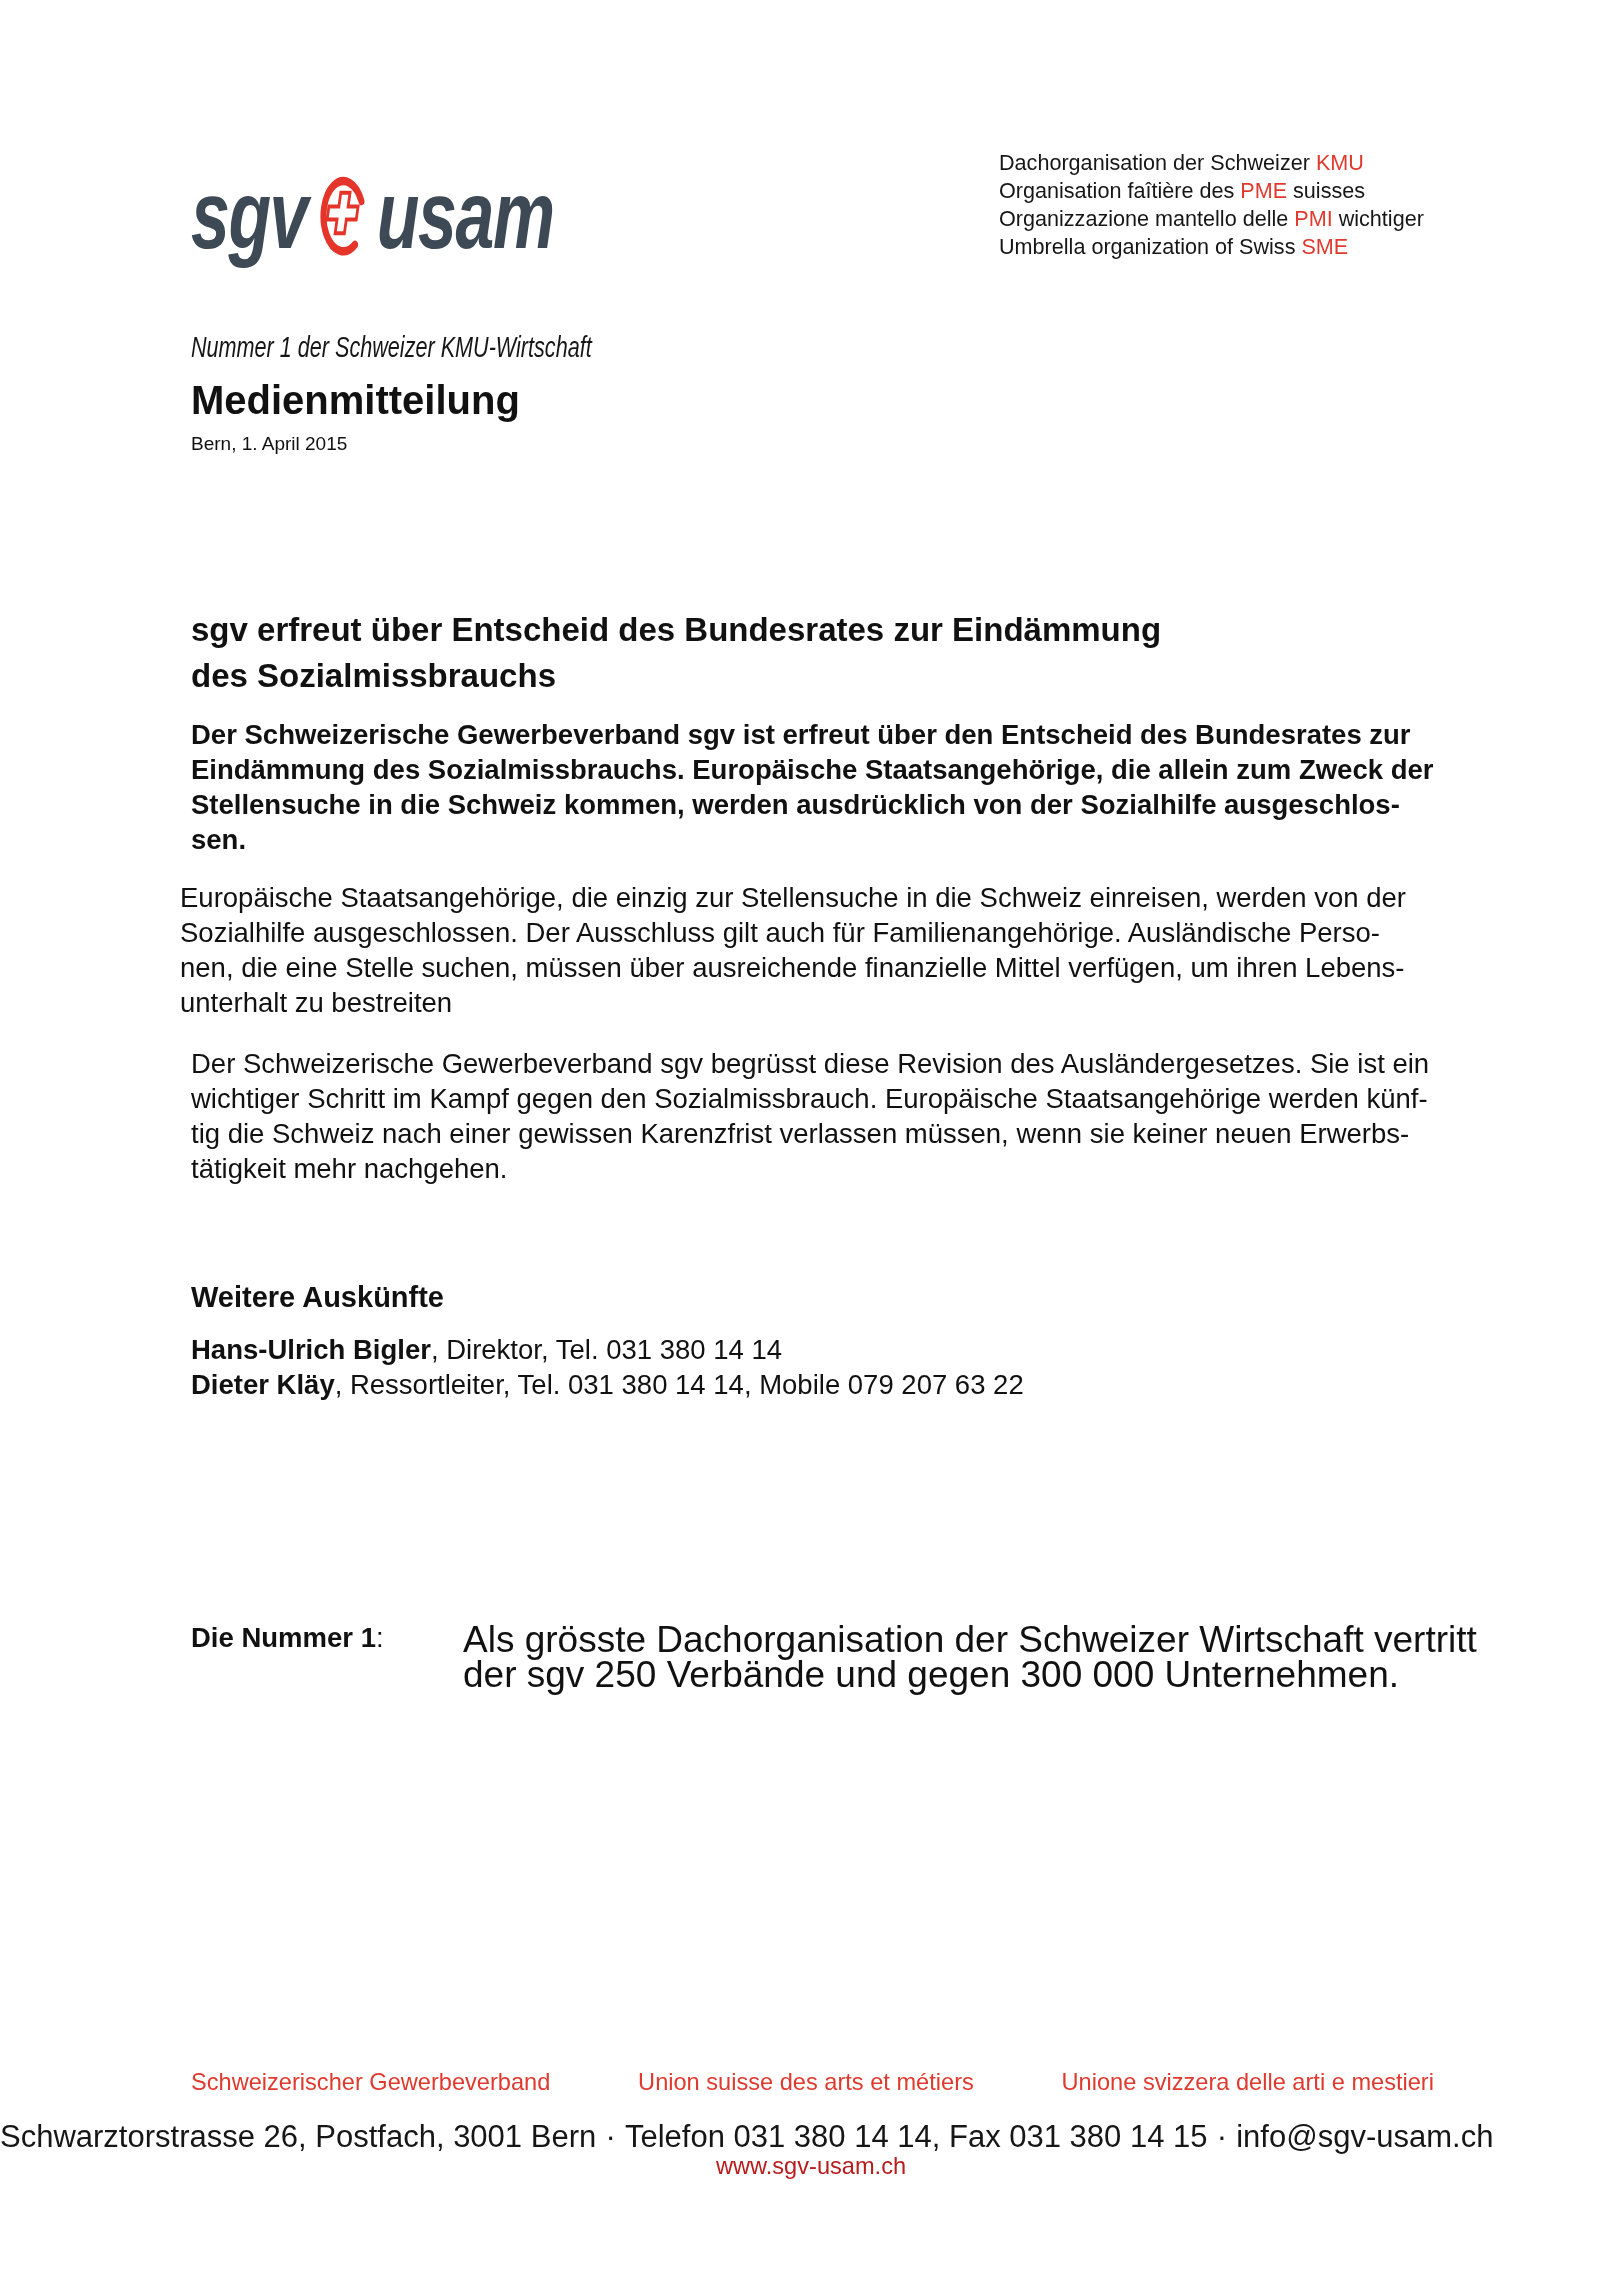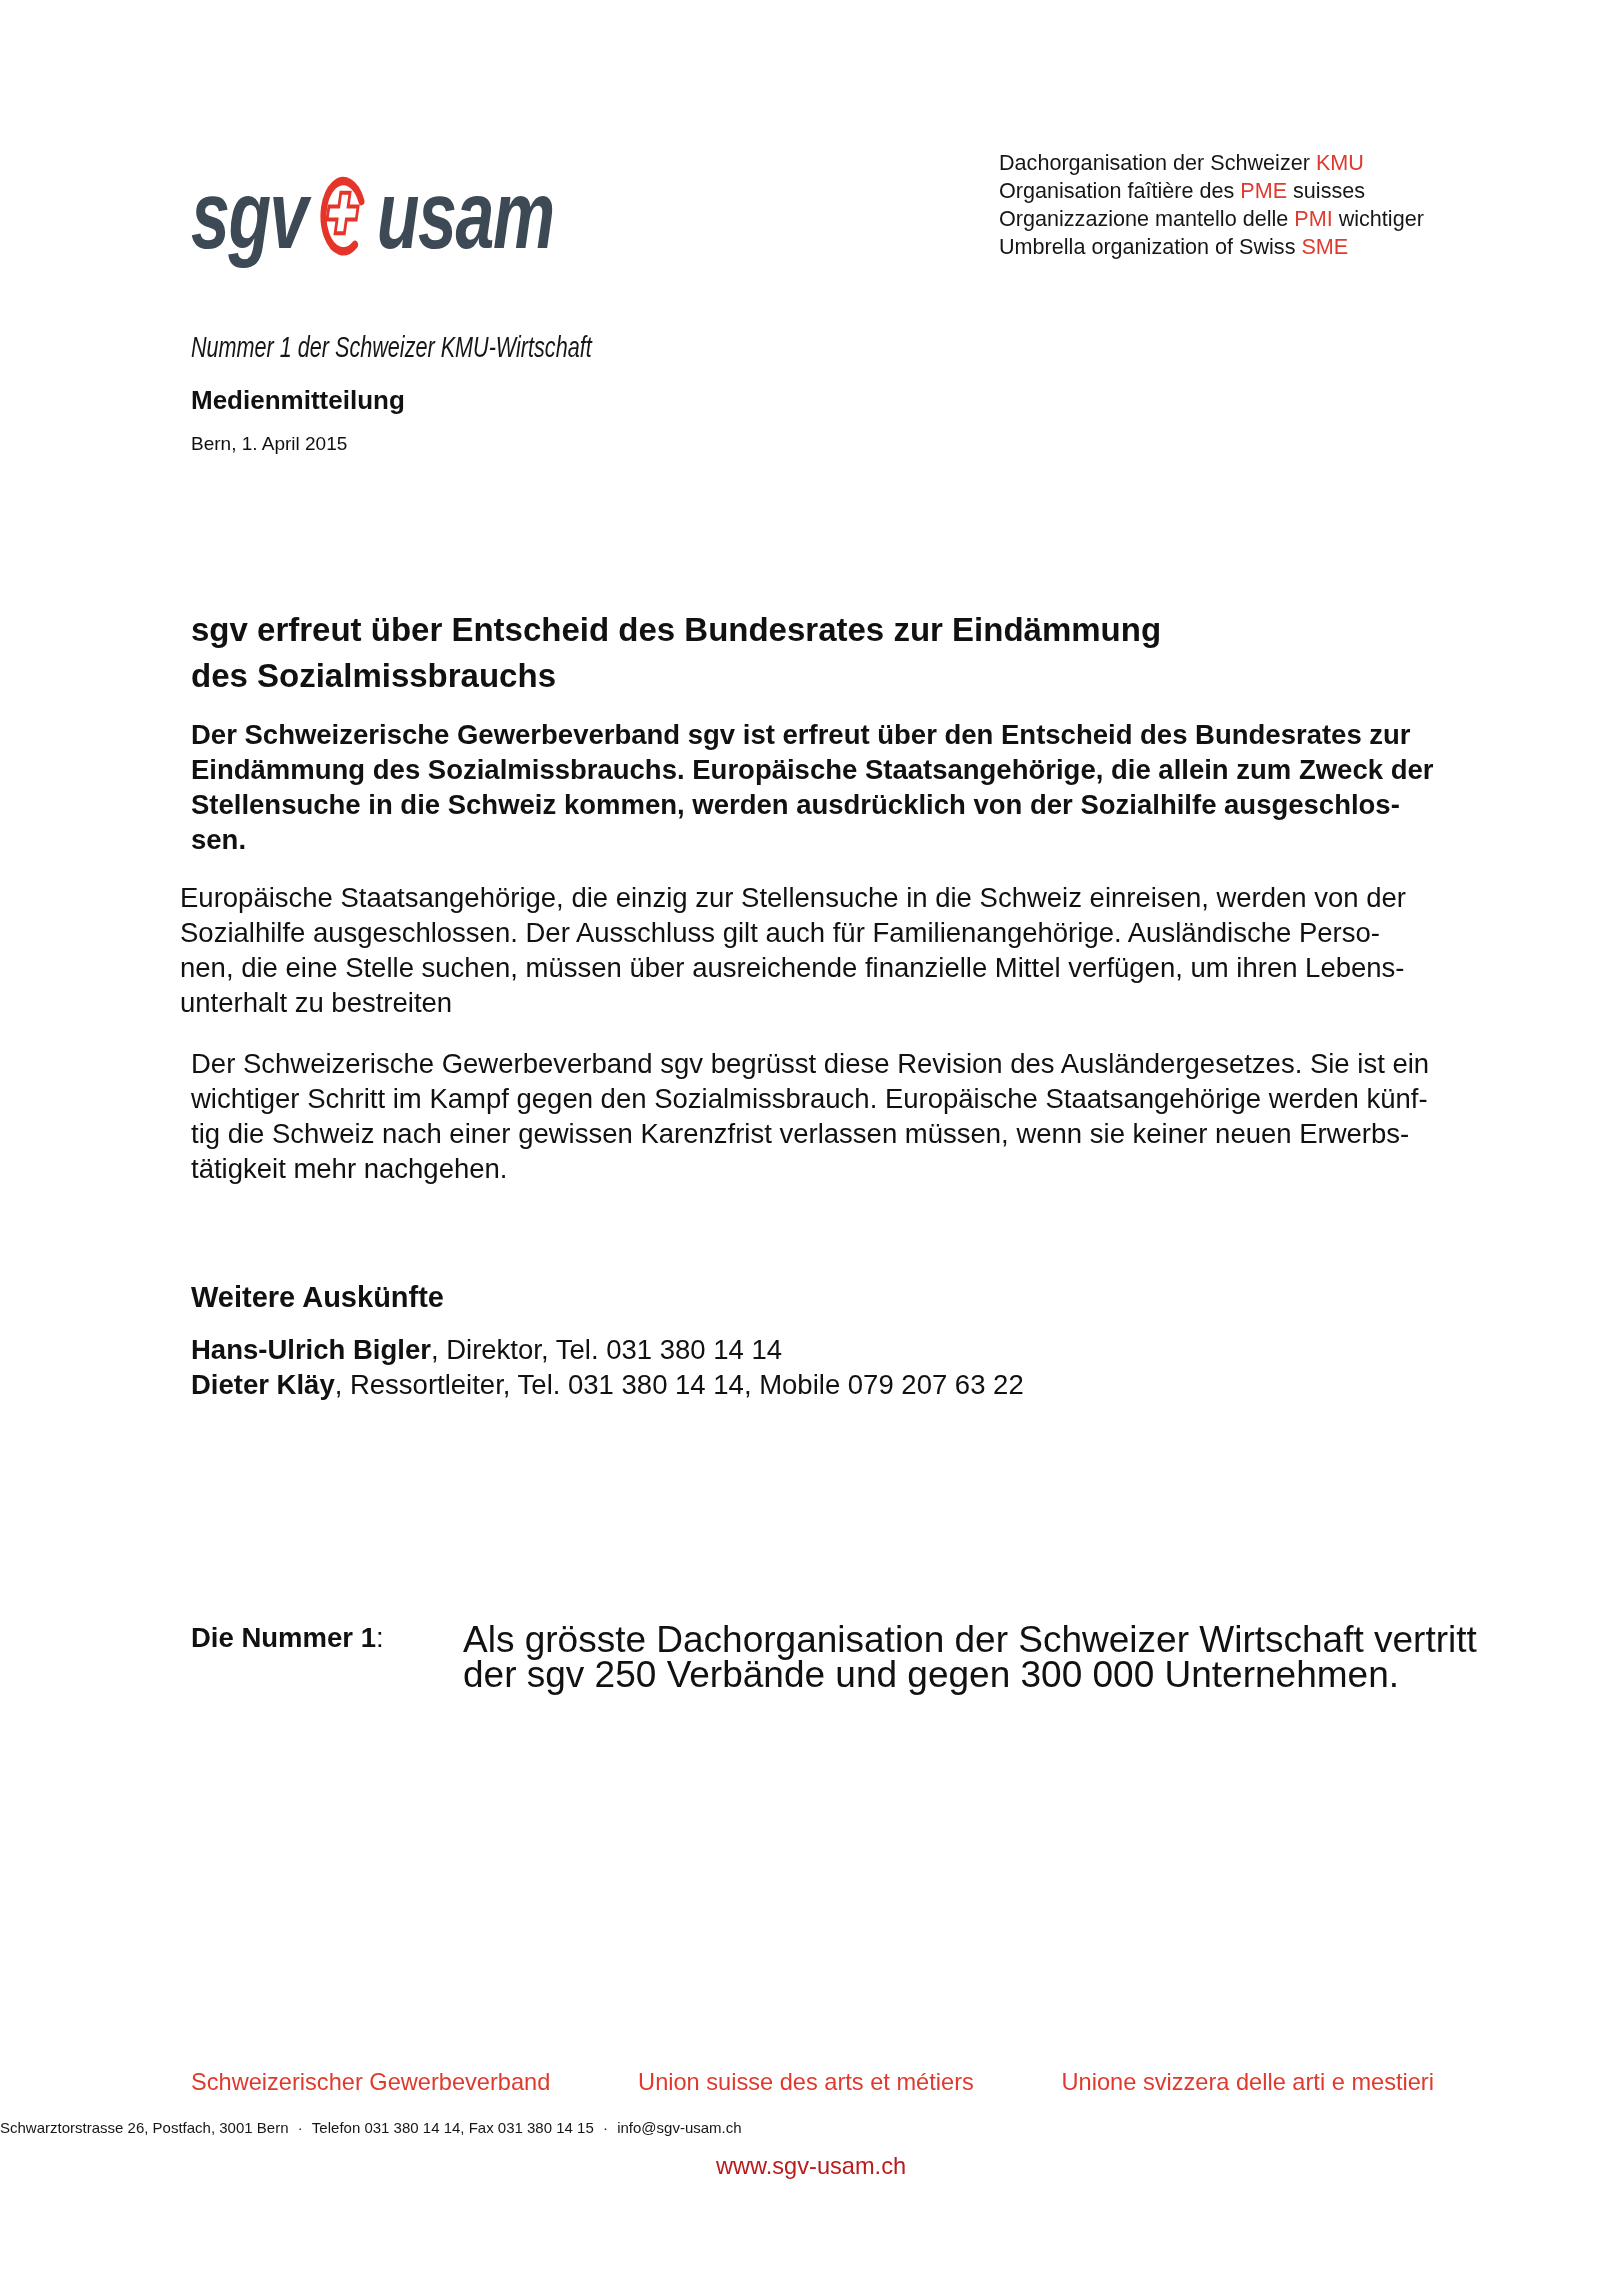--- a/index.html
+++ b/index.html
@@ -48,21 +48,21 @@
   
   .org-block {
     font-size: 21.6px;
     line-height: 28px;
     color: #161616;
     white-space: nowrap;
   }
   .org-em { color: #e03a2e; }
 
   
-  .doc-type { font-size: 26px; font-weight: bold; line-height: 38px; white-space: nowrap; }
+  .doc-type { font-size: 40px; font-weight: bold; line-height: 38px; white-space: nowrap; }
   .dateline { font-size: 19px; line-height: 38px; white-space: nowrap; margin-top: 6px; }
 
   
   .headline { font-size: 33px; font-weight: bold; line-height: 46px; white-space: nowrap; }
 
   
   .para { font-size: 27.5px; line-height: 35px; white-space: nowrap; }
   .para.bold { font-weight: bold; }
   .section-heading { font-size: 29px; font-weight: bold; white-space: nowrap; }
   .contact-line { font-size: 27.5px; line-height: 35px; white-space: nowrap; }
@@ -78,21 +78,21 @@
     display: flex;
     justify-content: space-between;
     width: 1243px;
     font-size: 23.6px;
     color: #e03a2e;
     white-space: nowrap;
   }
   .footer-address {
     width: 1442px;
     text-align: left;
-    font-size: 15px;
+    font-size: 31px;
     color: #161616;
     white-space: nowrap;
   }
   .footer-www {
     width: 1622px;
     text-align: center;
     font-size: 23.6px;
     color: #b91c1c;
     white-space: nowrap;
   }

